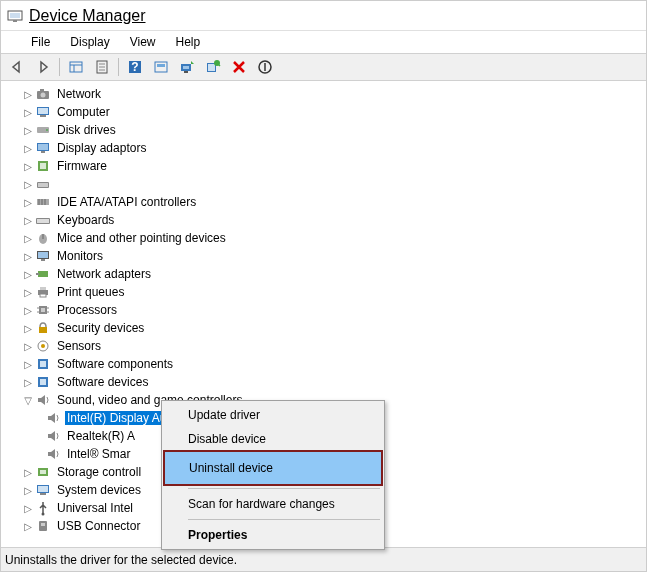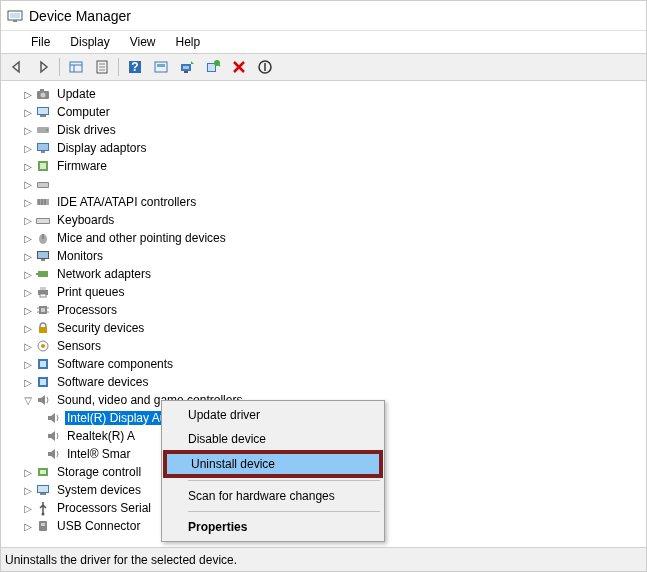--- a/index.html
+++ b/index.html
@@ -1,35 +1,35 @@
 <!DOCTYPE html>
 <html><head>
 <meta charset="utf-8">
 <style>
 * { margin: 0; padding: 0; box-sizing: border-box; font-family: "Segoe UI", Tahoma, sans-serif; font-size: 12px; }
 body { background: #fff; width: 647px; height: 572px; overflow: hidden; position: relative; border: 1px solid #ccc; }
 .titlebar { height: 30px; display: flex; align-items: center; padding: 0 6px; background: #fff; border-bottom: 1px solid #e0e0e0; }
 .titlebar .app-icon { width: 16px; height: 16px; margin-right: 6px; }
-.titlebar .title { font-size: 14px; }
+.titlebar .title { font-size: 16px; text-decoration: underline; }
 .menubar { height: 22px; display: flex; align-items: center; padding: 0 20px; background: #fff; }
 .menubar .menu-item { padding: 2px 10px; cursor: default; }
 .toolbar { height: 28px; display: flex; align-items: center; padding: 0 4px; background: #f0f0f0; border-top: 1px solid #d0d0d0; border-bottom: 1px solid #d0d0d0; gap: 2px; }
 .toolbar .tb-btn { width: 24px; height: 22px; display: flex; align-items: center; justify-content: center; border: 1px solid transparent; cursor: default; }
 .toolbar .sep { width: 1px; height: 18px; background: #c0c0c0; margin: 0 2px; }
 .tree { padding: 4px 0 4px 6px; height: calc(100% - 30px - 22px - 28px - 20px); overflow: hidden; }
 .tree .row { display: flex; align-items: center; height: 18px; white-space: nowrap; }
 .tree .row .arrow { width: 14px; height: 14px; display: inline-flex; align-items: center; justify-content: center; color: #6a6a6a; font-size: 10px; }
 .tree .row .icon { width: 16px; height: 16px; margin: 0 4px 0 0; display: inline-flex; align-items: center; justify-content: center; }
 .tree .row .label { padding: 0 2px; }
 .tree .row.selected .label { background: #0078d7; color: #fff; }
 .tree .indent-1 { padding-left: 14px; }
 .tree .indent-2 { padding-left: 38px; }
 .context-menu { position: absolute; left: 160px; top: 399px; width: 224px; background: #f0f0f0; border: 1px solid #a0a0a0; box-shadow: 2px 2px 4px rgba(0,0,0,0.25); padding: 2px; z-index: 10; }
 .context-menu .cm-item { height: 24px; display: flex; align-items: center; padding-left: 24px; cursor: default; position: relative; }
-.context-menu .cm-item.highlight { background: #90c8f6; border: 4px solid #7f1d1d; height: 28px; margin: -1px; }
+.context-menu .cm-item.highlight { background: #90c8f6; border: 2px solid #7f1d1d; height: 36px; margin: -1px; }
 .context-menu .cm-sep { height: 1px; background: #c0c0c0; margin: 3px 2px 3px 24px; }
 .context-menu .cm-item.bold { font-weight: bold; text-align: center; }
 .statusbar { position: absolute; bottom: 0; left: 0; right: 0; height: 24px; border-top: 1px solid #d0d0d0; background: #f0f0f0; display: flex; align-items: center; padding: 0 4px; }
 svg { display: block; }
 </style>
 </head>
 <body>
 
 <div class="titlebar">
   <span class="app-icon">
@@ -122,21 +122,21 @@
 
   <div class="row indent-1">
       <span class="arrow">▷</span>
       <span class="icon">
         <svg width="16" height="16" viewBox="0 0 16 16">
           <rect x="2" y="5" width="12" height="8" rx="1" fill="#888"></rect>
           <circle cx="8" cy="9" r="2.5" fill="#ccc"></circle>
           <rect x="5" y="3" width="4" height="2" fill="#888"></rect>
         </svg>
       </span>
-      <span class="label">Update</span>
+      <span class="label">Network</span>
     </div>
   <div class="row indent-1">
       <span class="arrow">▷</span>
       <span class="icon">
         <svg width="16" height="16" viewBox="0 0 16 16">
           <rect x="2" y="3" width="12" height="8" fill="#3a7abd"></rect>
           <rect x="3" y="4" width="10" height="6" fill="#cfe2f3"></rect>
           <rect x="5" y="11" width="6" height="2" fill="#888"></rect>
         </svg>
       </span>
@@ -361,21 +361,21 @@
       <span class="label">System devices</span>
     </div>
   <div class="row indent-1">
       <span class="arrow">▷</span>
       <span class="icon">
         <svg width="16" height="16" viewBox="0 0 16 16">
           <path d="M8 2 L8 14 M8 5 L5 8 M8 5 L11 8" stroke="#555" stroke-width="1.5" fill="none"></path>
           <circle cx="8" cy="14" r="1.5" fill="#555"></circle>
         </svg>
       </span>
-      <span class="label">Processors Serial</span>
+      <span class="label">Universal Intel</span>
     </div>
   <div class="row indent-1">
       <span class="arrow">▷</span>
       <span class="icon">
         <svg width="16" height="16" viewBox="0 0 16 16">
           <rect x="4" y="3" width="8" height="10" rx="1" fill="#888"></rect>
           <rect x="6" y="5" width="4" height="3" fill="#ccc"></rect>
         </svg>
       </span>
       <span class="label">USB Connector</span>

